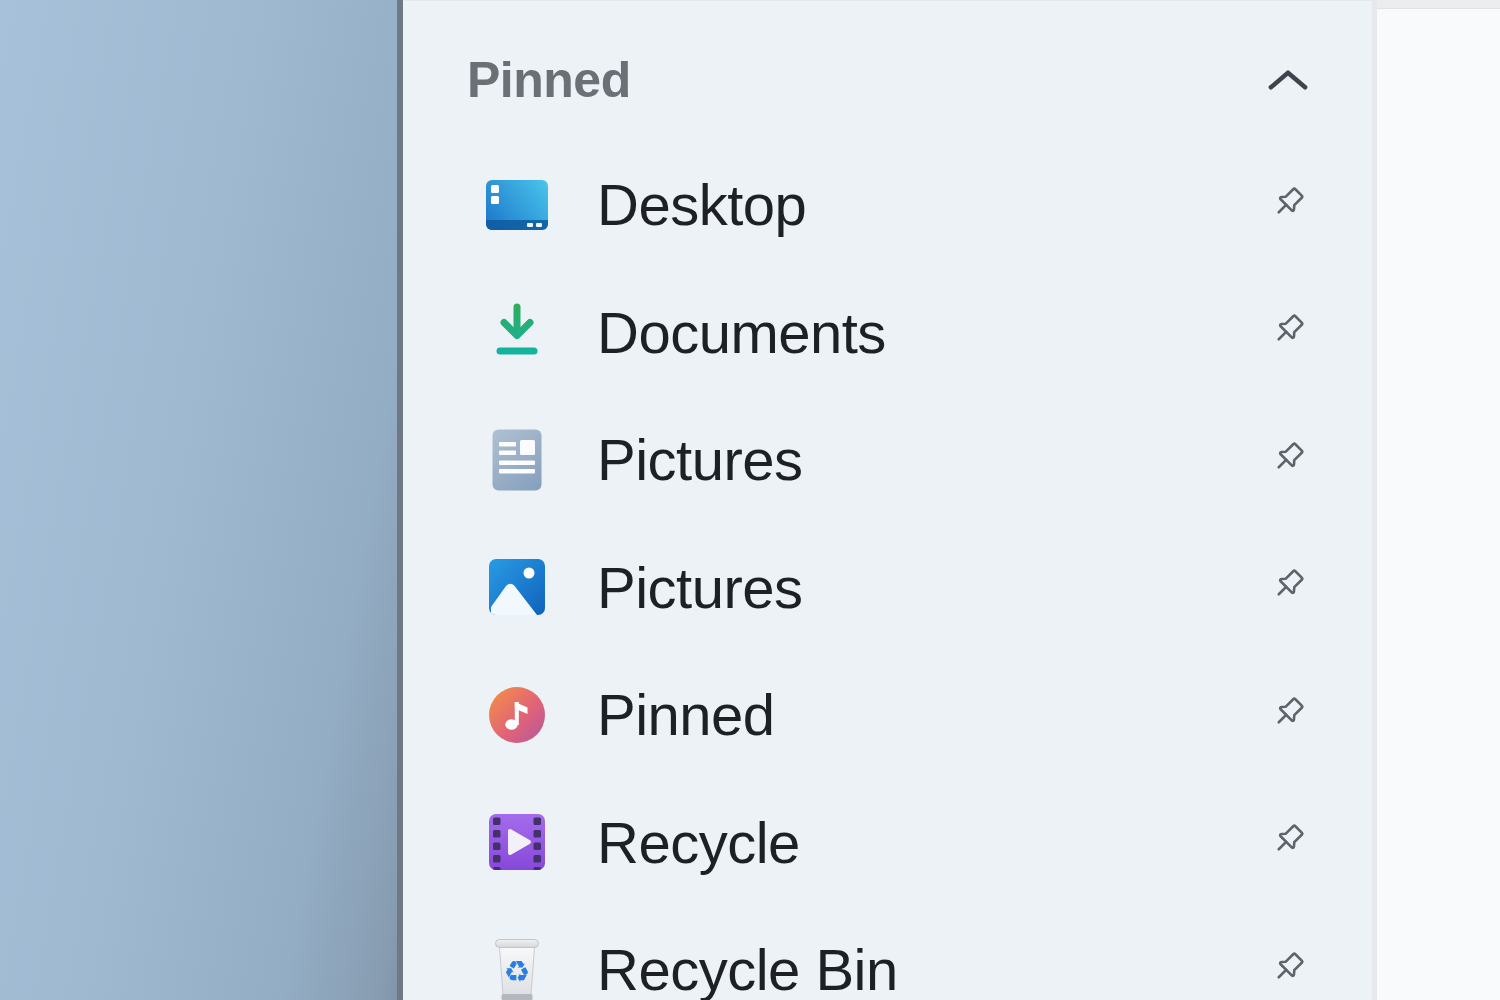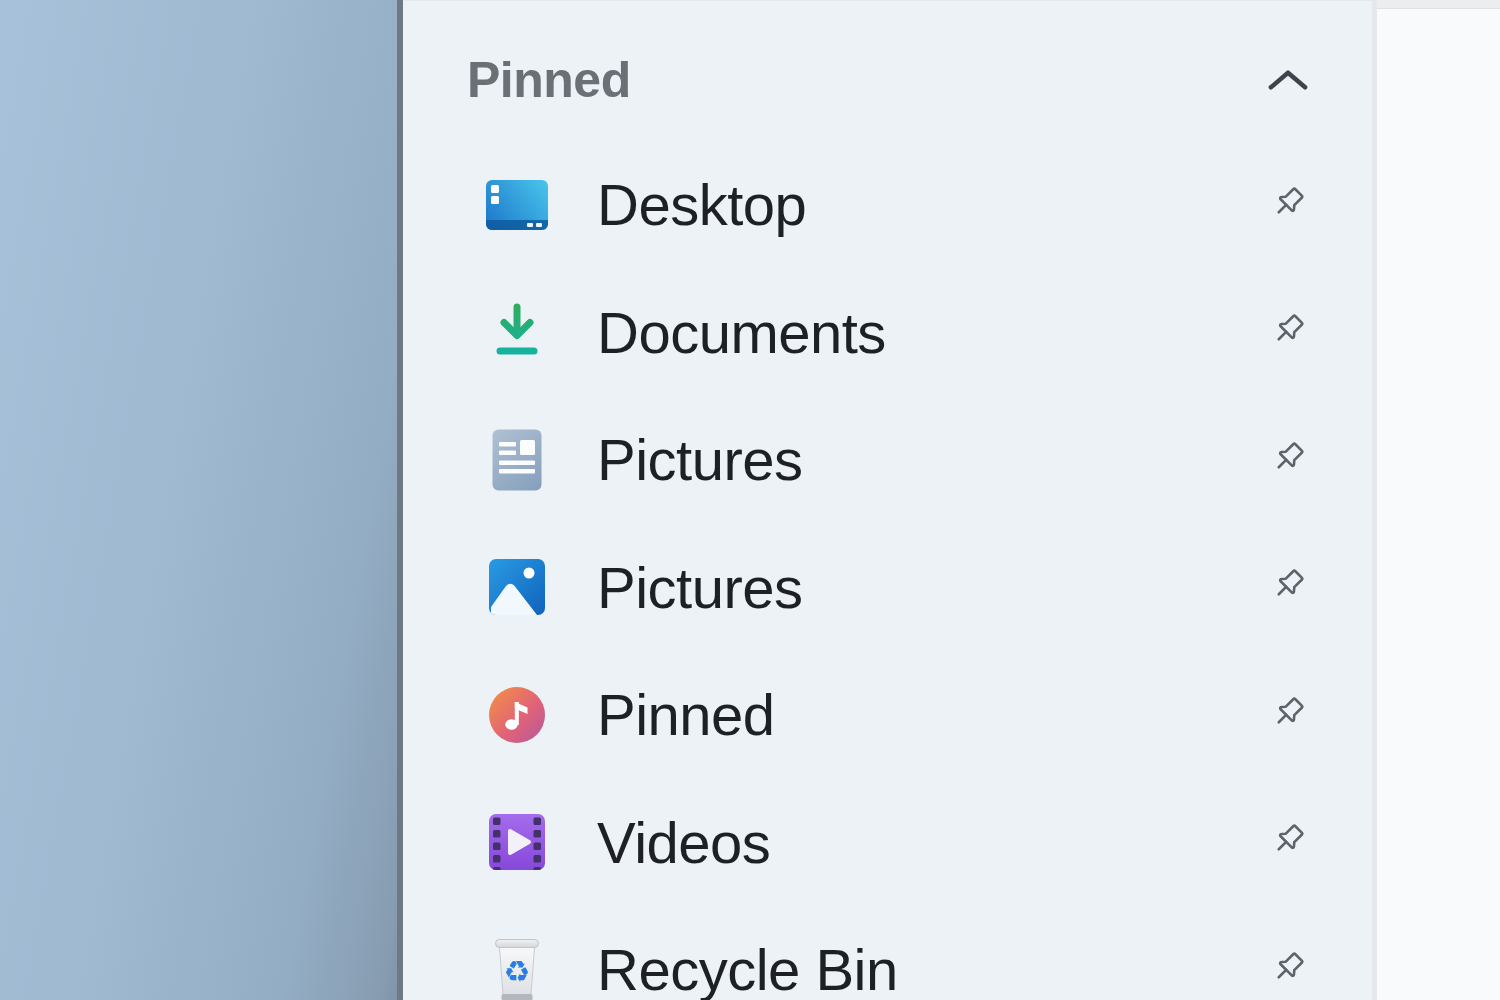--- a/index.html
+++ b/index.html
@@ -248,21 +248,21 @@
                 <rect x="44.5" y="3.5" width="7.5" height="7.5" rx="1.5"></rect>
                 <rect x="44.5" y="16" width="7.5" height="7.5" rx="1.5"></rect>
                 <rect x="44.5" y="28.5" width="7.5" height="7.5" rx="1.5"></rect>
                 <rect x="44.5" y="41" width="7.5" height="7.5" rx="1.5"></rect>
                 <rect x="44.5" y="53" width="7.5" height="7.5" rx="1.5"></rect>
               </g>
               <path d="M21 17 L21 39 L40 28 Z" fill="#f3f0fa" stroke="#f3f0fa" stroke-width="4" stroke-linejoin="round"></path>
             </g>
           </svg>
         </span>
-        <span class="nav-label">Videos</span>
+        <span class="nav-label">Recycle</span>
         <span class="pin-btn">
           <svg width="44" height="40">
               <use href="#sym-pin"></use>
             </svg>
         </span>
       </div>
 
       <div class="nav-row">
         <span class="nav-icon">
           <svg width="52" height="64" viewBox="0 0 52 64">

